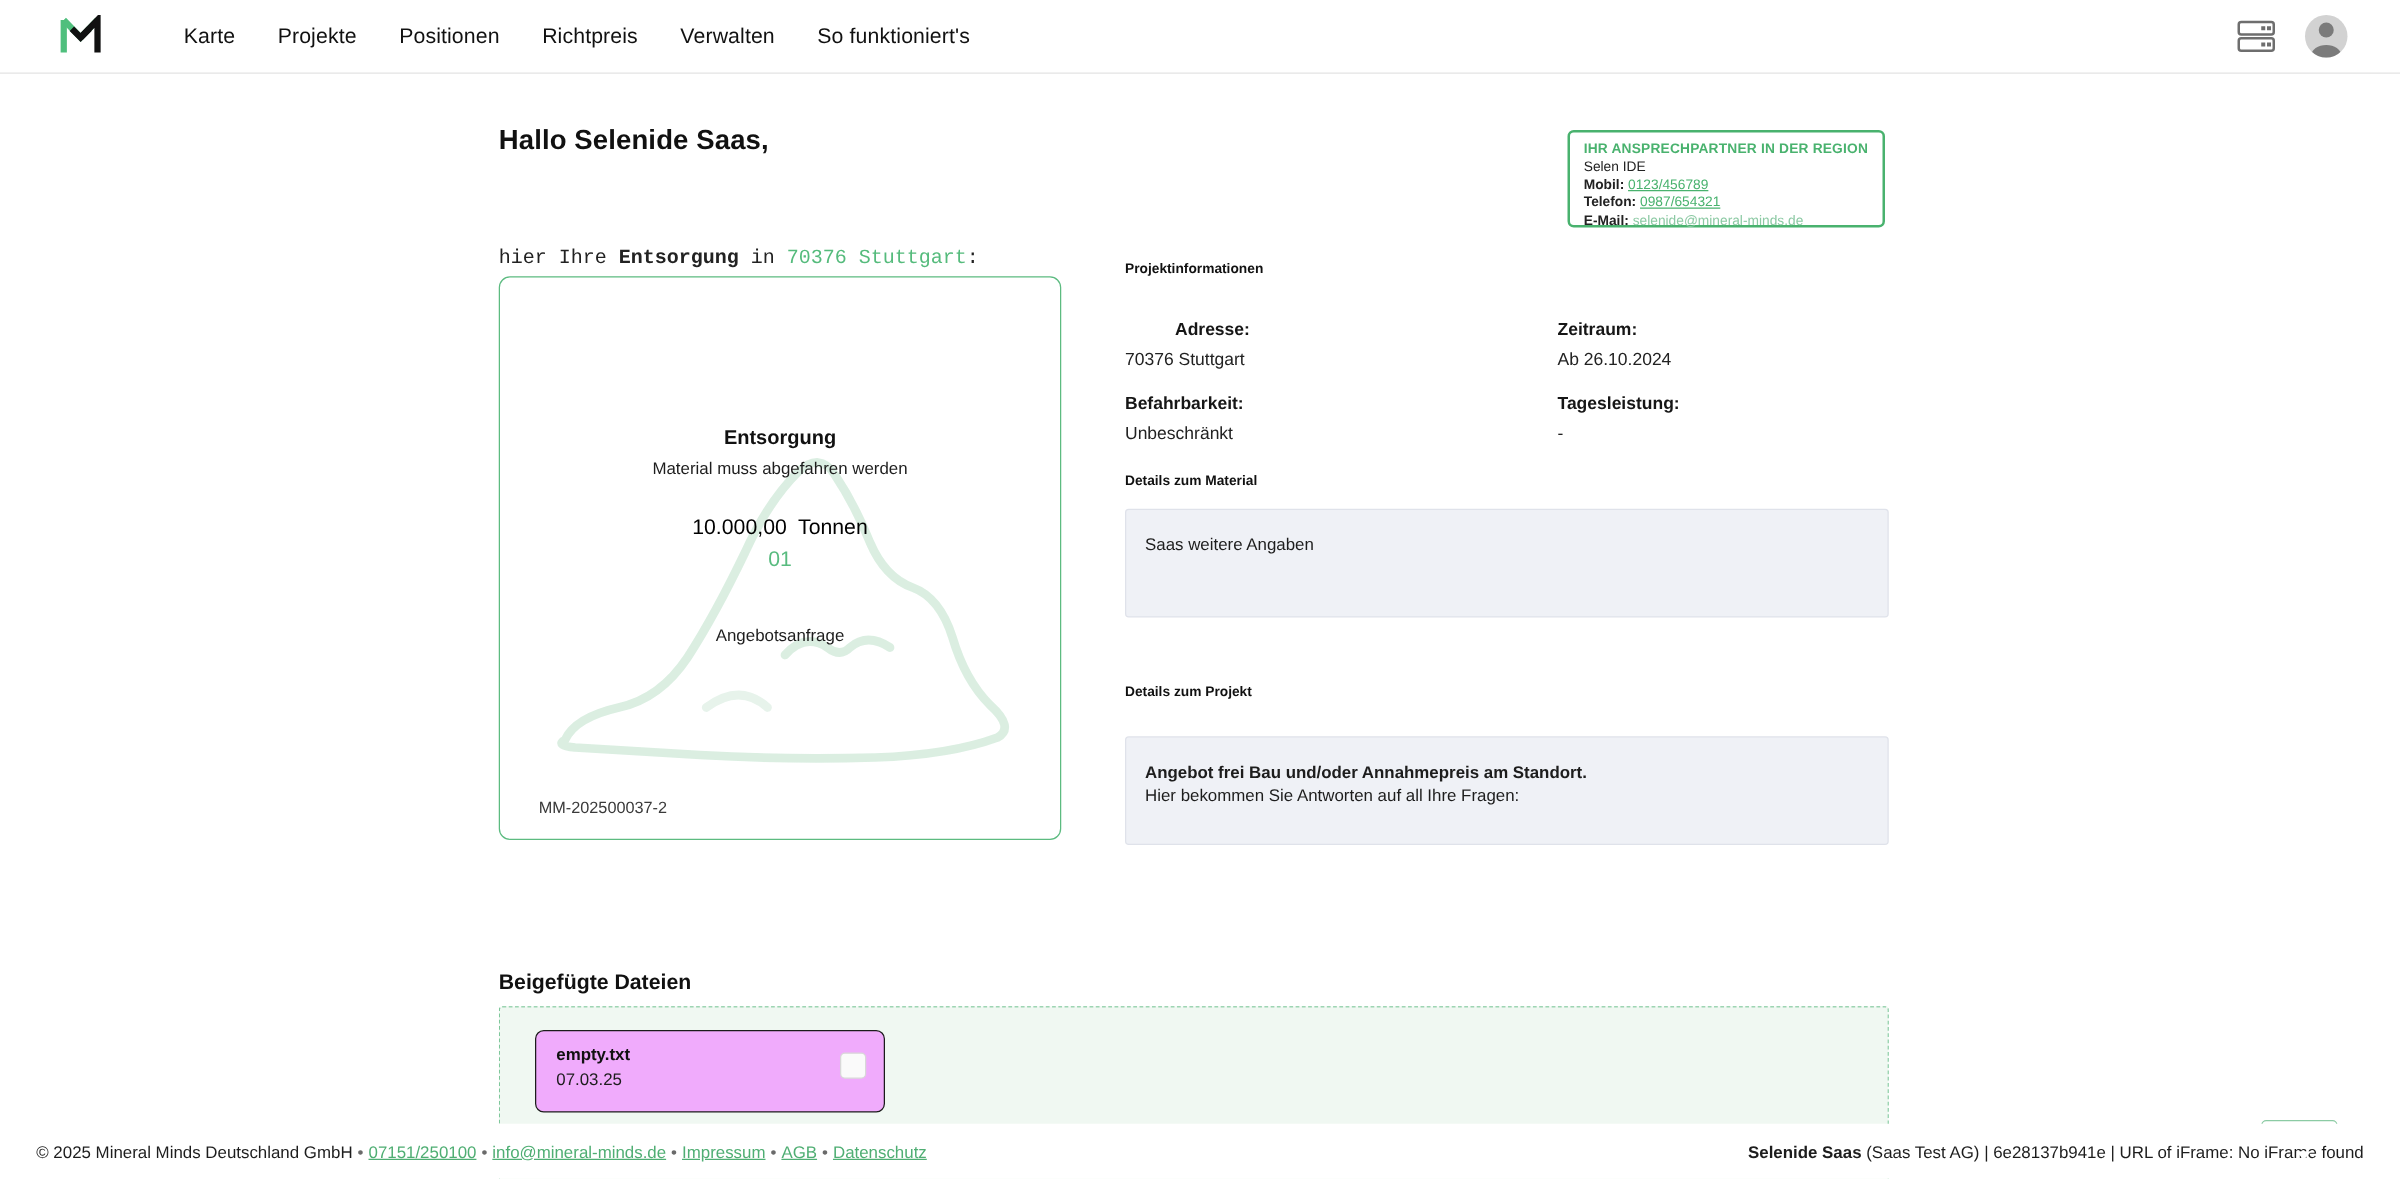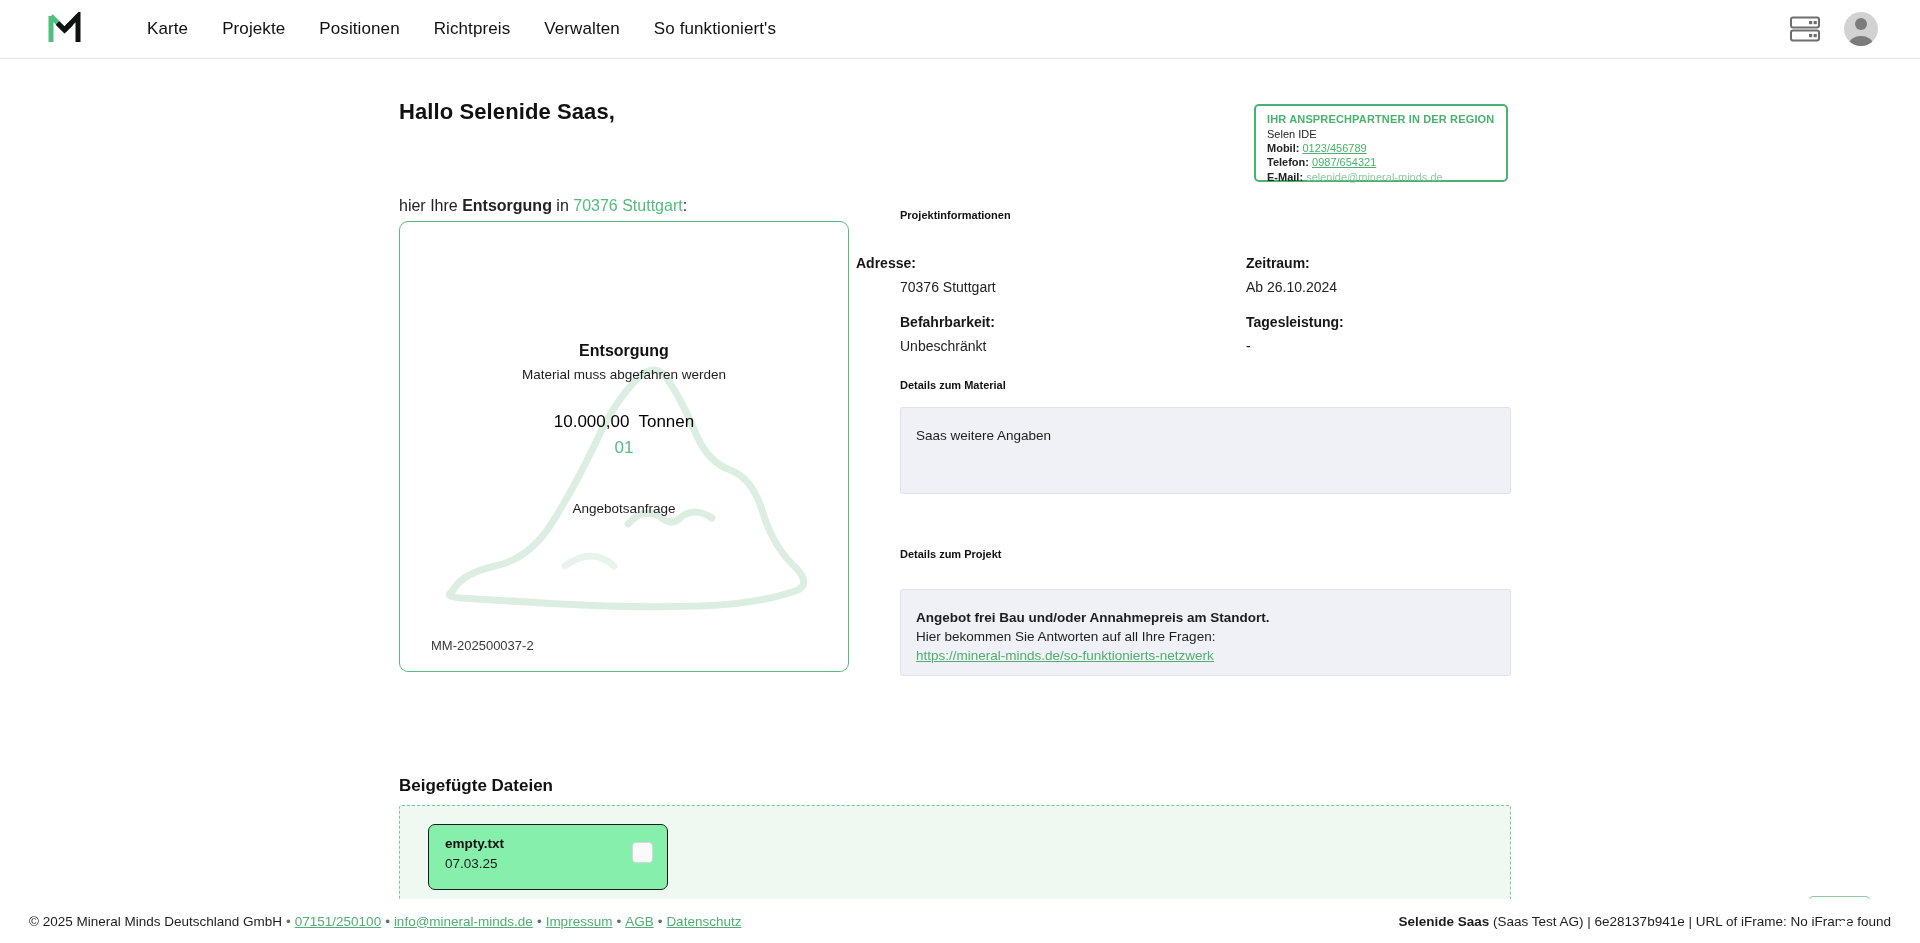--- a/index.html
+++ b/index.html
@@ -52,21 +52,21 @@
 
   
   .page { position: absolute; top: 59px; left: 0; width: 1920px; height: 884px; }
 
   .greet-title {
     position: absolute; left: 399px; top: 40px;
     font-size: 22px; font-weight: 700; color: #111; letter-spacing: .1px;
   }
   .greet-sub {
     position: absolute; left: 399px; top: 138px;
-    font-size: 16px; color: #222;
+    font-size: 16px; color: #222; font-family: Liberation Mono, monospace;
   }
   .greet-sub b { font-weight: 700; }
   .loc-link { color: #55bb7c; }
 
   
   .contact-card {
     position: absolute; left: 1254px; top: 45px;
     width: 254px; height: 78px;
     border: 2px solid #49b26e; border-radius: 5px;
     background: #fff; padding: 7px 11px;
@@ -136,22 +136,22 @@
   
   .attach-title { position: absolute; left: 399px; top: 717px; font-size: 17px; font-weight: 700; color: #111; }
   .dropzone {
     position: absolute; left: 399px; top: 746px;
     width: 1112px; height: 155px;
     border: 1.5px dashed #7ec79a; border-radius: 3px;
     background: #f0f8f2;
   }
   .file-card {
     position: absolute; left: 28px; top: 18px;
-    width: 240px; height: 66px;
-    background: #86efac; border: 1.6px solid #1c1c1c; border-radius: 7px; text-decoration: underline;
+    width: 280px; height: 66px;
+    background: #f0abfc; border: 1.6px solid #1c1c1c; border-radius: 7px; text-decoration: underline;
   }
   .file-name { position: absolute; left: 16px; top: 11px; font-size: 13.5px; font-weight: 700; color: #111; }
   .file-date { position: absolute; left: 16px; top: 31px; font-size: 13.5px; color: #1d1d1d; }
   .file-check {
     position: absolute; right: 14px; top: 17px;
     width: 21px; height: 21px; border: 1px solid #d8d8d8;
     border-radius: 4px; background: #fafafa; cursor: pointer;
   }
 
   
@@ -256,42 +256,41 @@
     <div class="viz-amount">
       <span>10.000,00</span><span class="unit">Tonnen</span>
     </div>
     <div class="viz-code">01</div>
     <div class="viz-type">Angebotsanfrage</div>
     <div class="viz-ref">MM-202500037-2</div>
   </div>
 
   <div class="sec-title" style="left:900px; top:150px;">Projektinformationen</div>
 
-  <div class="info-label" style="left:856px; top:196px;">Adresse:</div>
+  <div class="info-label" style="left:940px; top:196px;">Adresse:</div>
   <div class="info-value" style="left:900px; top:220px;">70376 Stuttgart</div>
 
   <div class="info-label" style="left:1246px; top:196px;">Zeitraum:</div>
   <div class="info-value" style="left:1246px; top:220px;">Ab 26.10.2024</div>
 
   <div class="info-label" style="left:900px; top:255px;">Befahrbarkeit:</div>
   <div class="info-value" style="left:900px; top:279px;">Unbeschränkt</div>
 
   <div class="info-label" style="left:1246px; top:255px;">Tagesleistung:</div>
   <div class="info-value" style="left:1246px; top:279px;">-</div>
 
   <div class="sec-title" style="left:900px; top:320px;">Details zum Material</div>
   <div class="panel" style="top:348px; height:87px;">
     <div class="panel-line">Saas weitere Angaben</div>
   </div>
 
   <div class="sec-title" style="left:900px; top:489px;">Details zum Projekt</div>
   <div class="panel" style="top:530px; height:87px;">
     <div class="panel-line b">Angebot frei Bau und/oder Annahmepreis am Standort.</div>
     <div class="panel-line">Hier bekommen Sie Antworten auf all Ihre Fragen:</div>
-    <div class="panel-line"><span class="panel-link">https://mineral-minds.de/so-funktionierts-netzwerk</span></div>
   </div>
 
   <div class="attach-title">Beigefügte Dateien</div>
   <div class="dropzone">
     <div class="file-card">
       <div class="file-name">empty.txt</div>
       <div class="file-date">07.03.25</div>
       <div class="file-check"></div>
     </div>
   </div>

